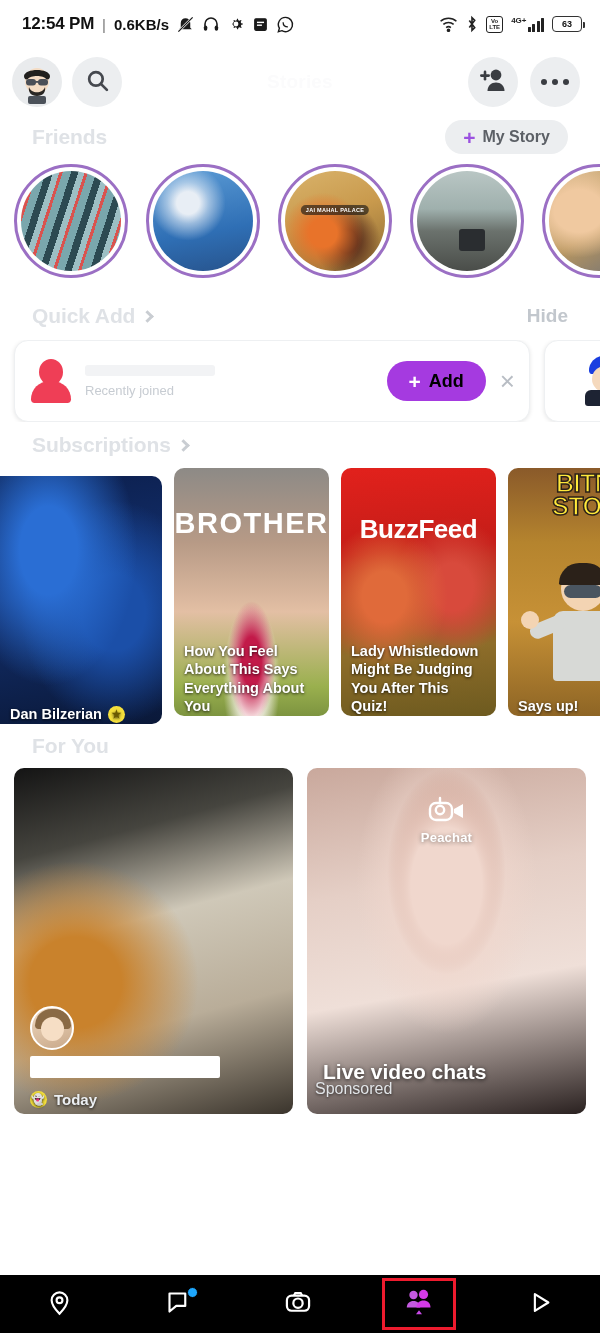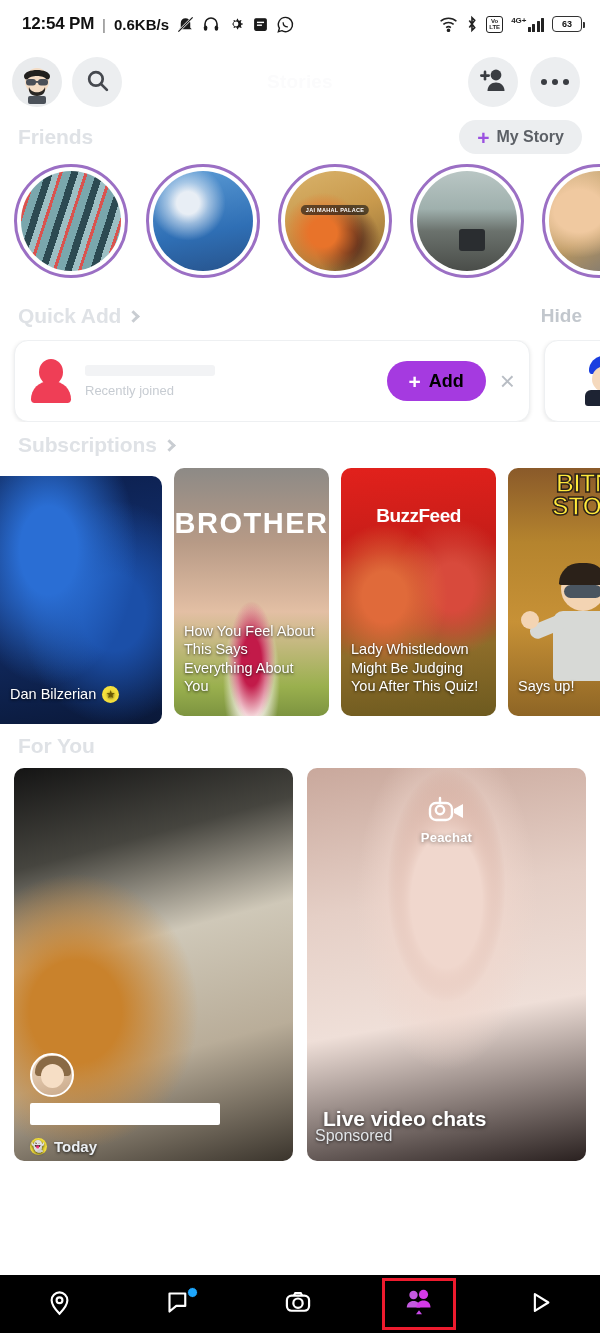--- a/index.html
+++ b/index.html
@@ -58,21 +58,21 @@
     position:absolute;left:0;right:0;text-align:center;
     font-size:19px;font-weight:bold;color:#fbfbfc;
     pointer-events:none;letter-spacing:0.2px;
   }
   .dots{display:flex;gap:4.5px;}
   .dots i{width:6.5px;height:6.5px;border-radius:50%;background:#3a3d42;display:block;}
 
   
   .sec-row{
     display:flex;align-items:center;justify-content:space-between;
-    padding:0 18px;height:42px;
+    padding:0 32px;height:42px;
   }
   .sec-title{
     font-size:21px;font-weight:bold;color:#dfe2e6;
     display:flex;align-items:center;gap:8px;letter-spacing:-0.1px;
   }
   .chev{
     width:9px;height:9px;border-right:3px solid #c9cdd2;border-top:3px solid #c9cdd2;
     transform:rotate(45deg);display:inline-block;
   }
   .sec-action{font-size:19px;font-weight:bold;color:#c2c7cd;}
@@ -152,22 +152,22 @@
   .bitmoji-blue .suit{position:absolute;left:2px;bottom:0;width:40px;height:16px;background:#1d2333;border-radius:6px 6px 3px 3px;}
 
   
   .sub-row{display:flex;gap:12px;padding:0 0 0 0;overflow:hidden;}
   .sub-card{
     width:155px;height:248px;border-radius:10px;overflow:hidden;
     position:relative;flex-shrink:0;
   }
   .sub-card:first-child{border-radius:0 10px 10px 0;margin-left:0;margin-top:8px;}
   .sub-cap{
-    position:absolute;left:0;right:0;bottom:0;padding:10px 10px 20px;
-    color:#fff;font-size:14.5px;font-weight:normal;line-height:1.28;
+    position:absolute;left:0;right:0;bottom:0;padding:10px 10px 0;
+    color:#fff;font-size:14.5px;font-weight:bold;line-height:1.28;
     text-shadow:0 1px 3px rgba(0,0,0,.75);
     display:flex;align-items:center;gap:6px;flex-wrap:wrap;
   }
   .star-badge{
     width:17px;height:17px;border-radius:50%;background:#f5e03c;
     display:inline-flex;align-items:center;justify-content:center;
     font-size:11px;color:#6b5a00;line-height:1;flex-shrink:0;
   }
   .sub-brand{
     position:absolute;top:10px;left:0;right:0;text-align:center;
@@ -180,21 +180,21 @@
   .sc2{background:
       radial-gradient(ellipse at 50% 78%, #c21a49 0 9%, rgba(194,26,73,0) 22%),
       radial-gradient(ellipse at 50% 86%, #fdf7f3 0 12%, rgba(253,247,243,0) 26%),
       linear-gradient(180deg,#8d8a86 0%,#b79a86 30%,#e3bfa4 58%,#9ab04e 88%,#7d9440 100%);}
   .sc2 .sub-brand{font-size:29px;letter-spacing:1.5px;top:8px;
       font-family:"Liberation Sans", sans-serif;font-weight:bold;}
   .sc3{background:
       radial-gradient(ellipse at 28% 52%, #e06a3a 0 14%, rgba(224,106,58,0) 40%),
       radial-gradient(ellipse at 72% 48%, #d84a3c 0 13%, rgba(216,74,60,0) 38%),
       linear-gradient(175deg,#e2211c 0%,#c41d18 34%,#8e6d2a 72%,#6d5a1f 100%);}
-  .sc3 .sub-brand{font-size:19px;letter-spacing:-0.5px;top:6px;}
+  .sc3 .sub-brand{font-size:26px;letter-spacing:-0.5px;top:15px;}
   .sc4{background:
       linear-gradient(180deg,#8a5a2a 0%,#b5842e 30%,#c79136 62%,#8e6525 100%);}
   .sc4 .bitmoji-art{
     position:absolute;left:48%;top:40%;width:78px;height:120px;
     transform:translateX(-50%);
   }
   .sc4 .b-head{position:absolute;left:18px;top:0;width:44px;height:44px;background:#f3d4b3;border-radius:50%;}
   .sc4 .b-hair{position:absolute;left:16px;top:-4px;width:48px;height:22px;background:#2b2119;border-radius:24px 24px 2px 2px;}
   .sc4 .b-glass{position:absolute;left:21px;top:18px;width:38px;height:13px;background:#4a5560;border-radius:7px;}
   .sc4 .b-body{position:absolute;left:10px;top:44px;width:60px;height:70px;background:#d7d9d6;border-radius:10px 10px 4px 4px;}
@@ -202,21 +202,21 @@
   .sc4 .b-hand{position:absolute;left:-22px;top:44px;width:18px;height:18px;background:#f3d4b3;border-radius:50%;}
   .bitm-logo{
     position:absolute;top:4px;left:0;right:0;text-align:center;
     font-size:25px;font-weight:bold;color:#ffe93a;line-height:0.92;
     -webkit-text-stroke:1.5px #2b2119;letter-spacing:-0.5px;
   }
 
   
   .fy-row{display:flex;gap:14px;padding:0 14px;}
   .fy-card{
-    flex:1;height:393px;border-radius:10px;overflow:hidden;position:relative;
+    flex:1;height:346px;border-radius:10px;overflow:hidden;position:relative;
   }
   .fyc1{background:
       radial-gradient(ellipse at 22% 62%, #c9822c 0 15%, rgba(201,130,44,0) 40%),
       linear-gradient(165deg,#141414 0%,#46453f 22%,#cfc8b8 44%,#b9ad99 70%,#3a342c 100%);}
   .fyc2{background:
       radial-gradient(ellipse at 50% 34%, #f0d7cd 0 18%, rgba(240,215,205,0) 46%),
       radial-gradient(ellipse at 50% 30%, #8e3b22 0 12%, rgba(142,59,34,0) 30%),
       linear-gradient(170deg,#c9a89c 0%,#e5cfc6 34%,#efdfd8 62%,#2a2120 100%);}
   .fy-avatar{
     position:absolute;left:16px;bottom:64px;width:44px;height:44px;border-radius:50%;

